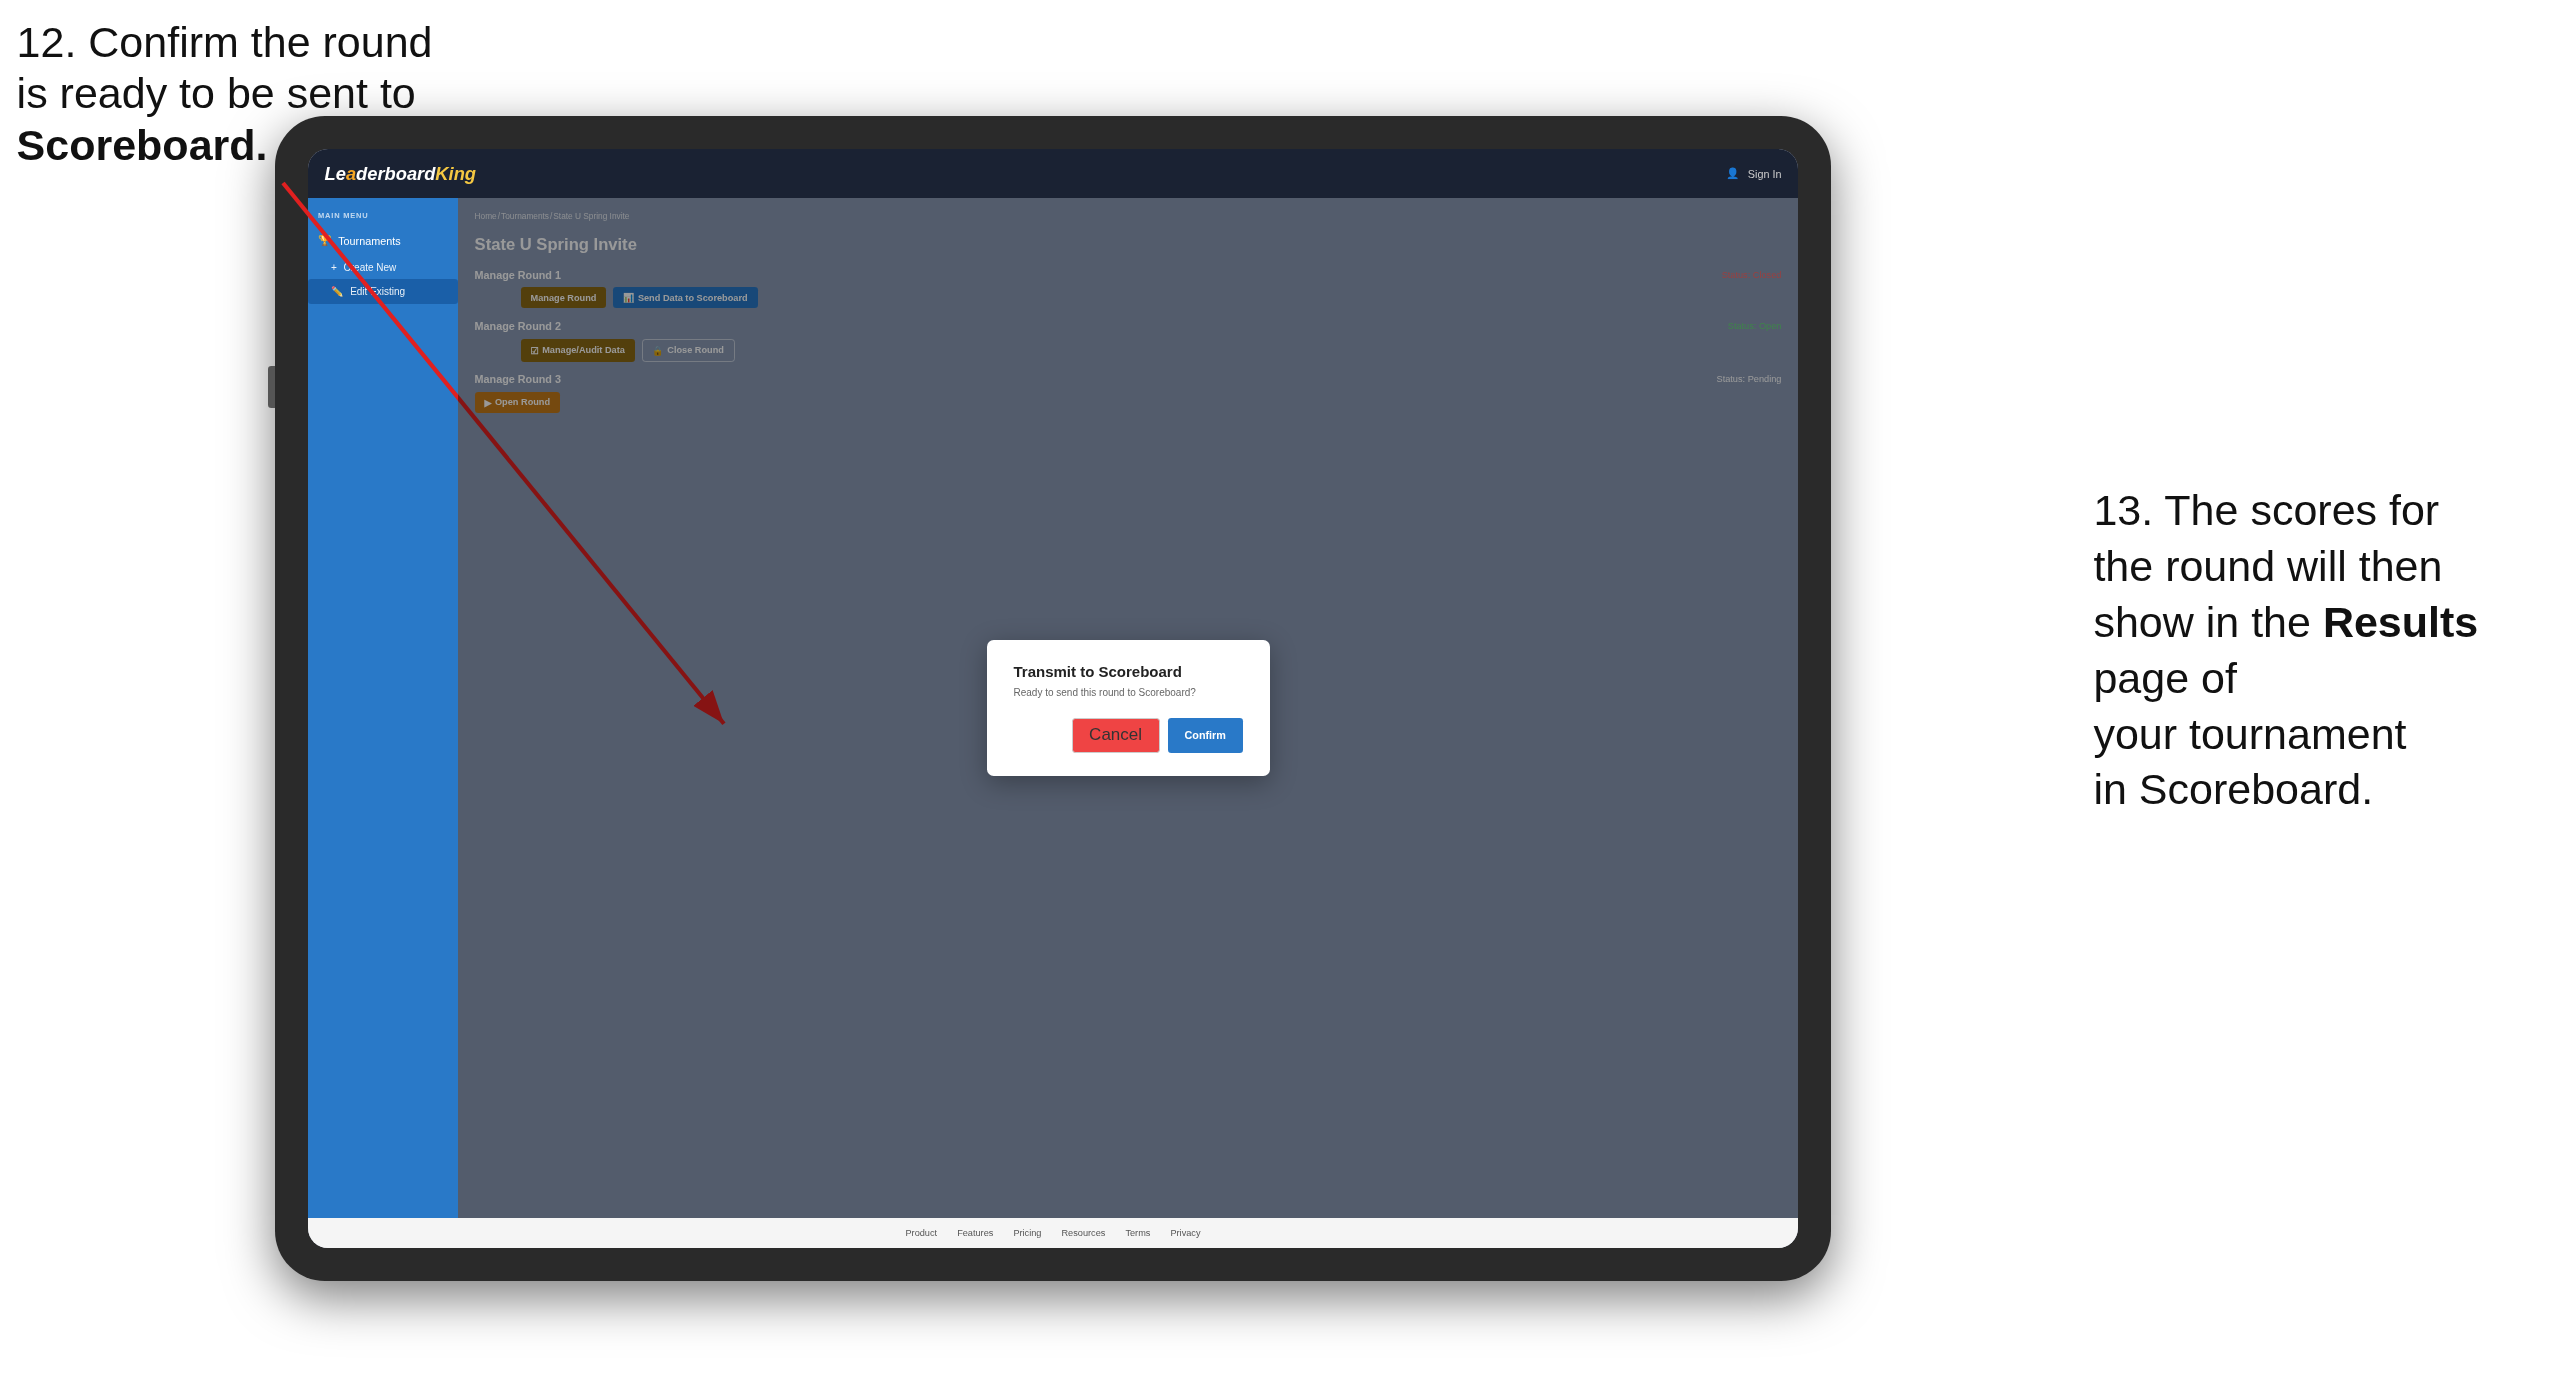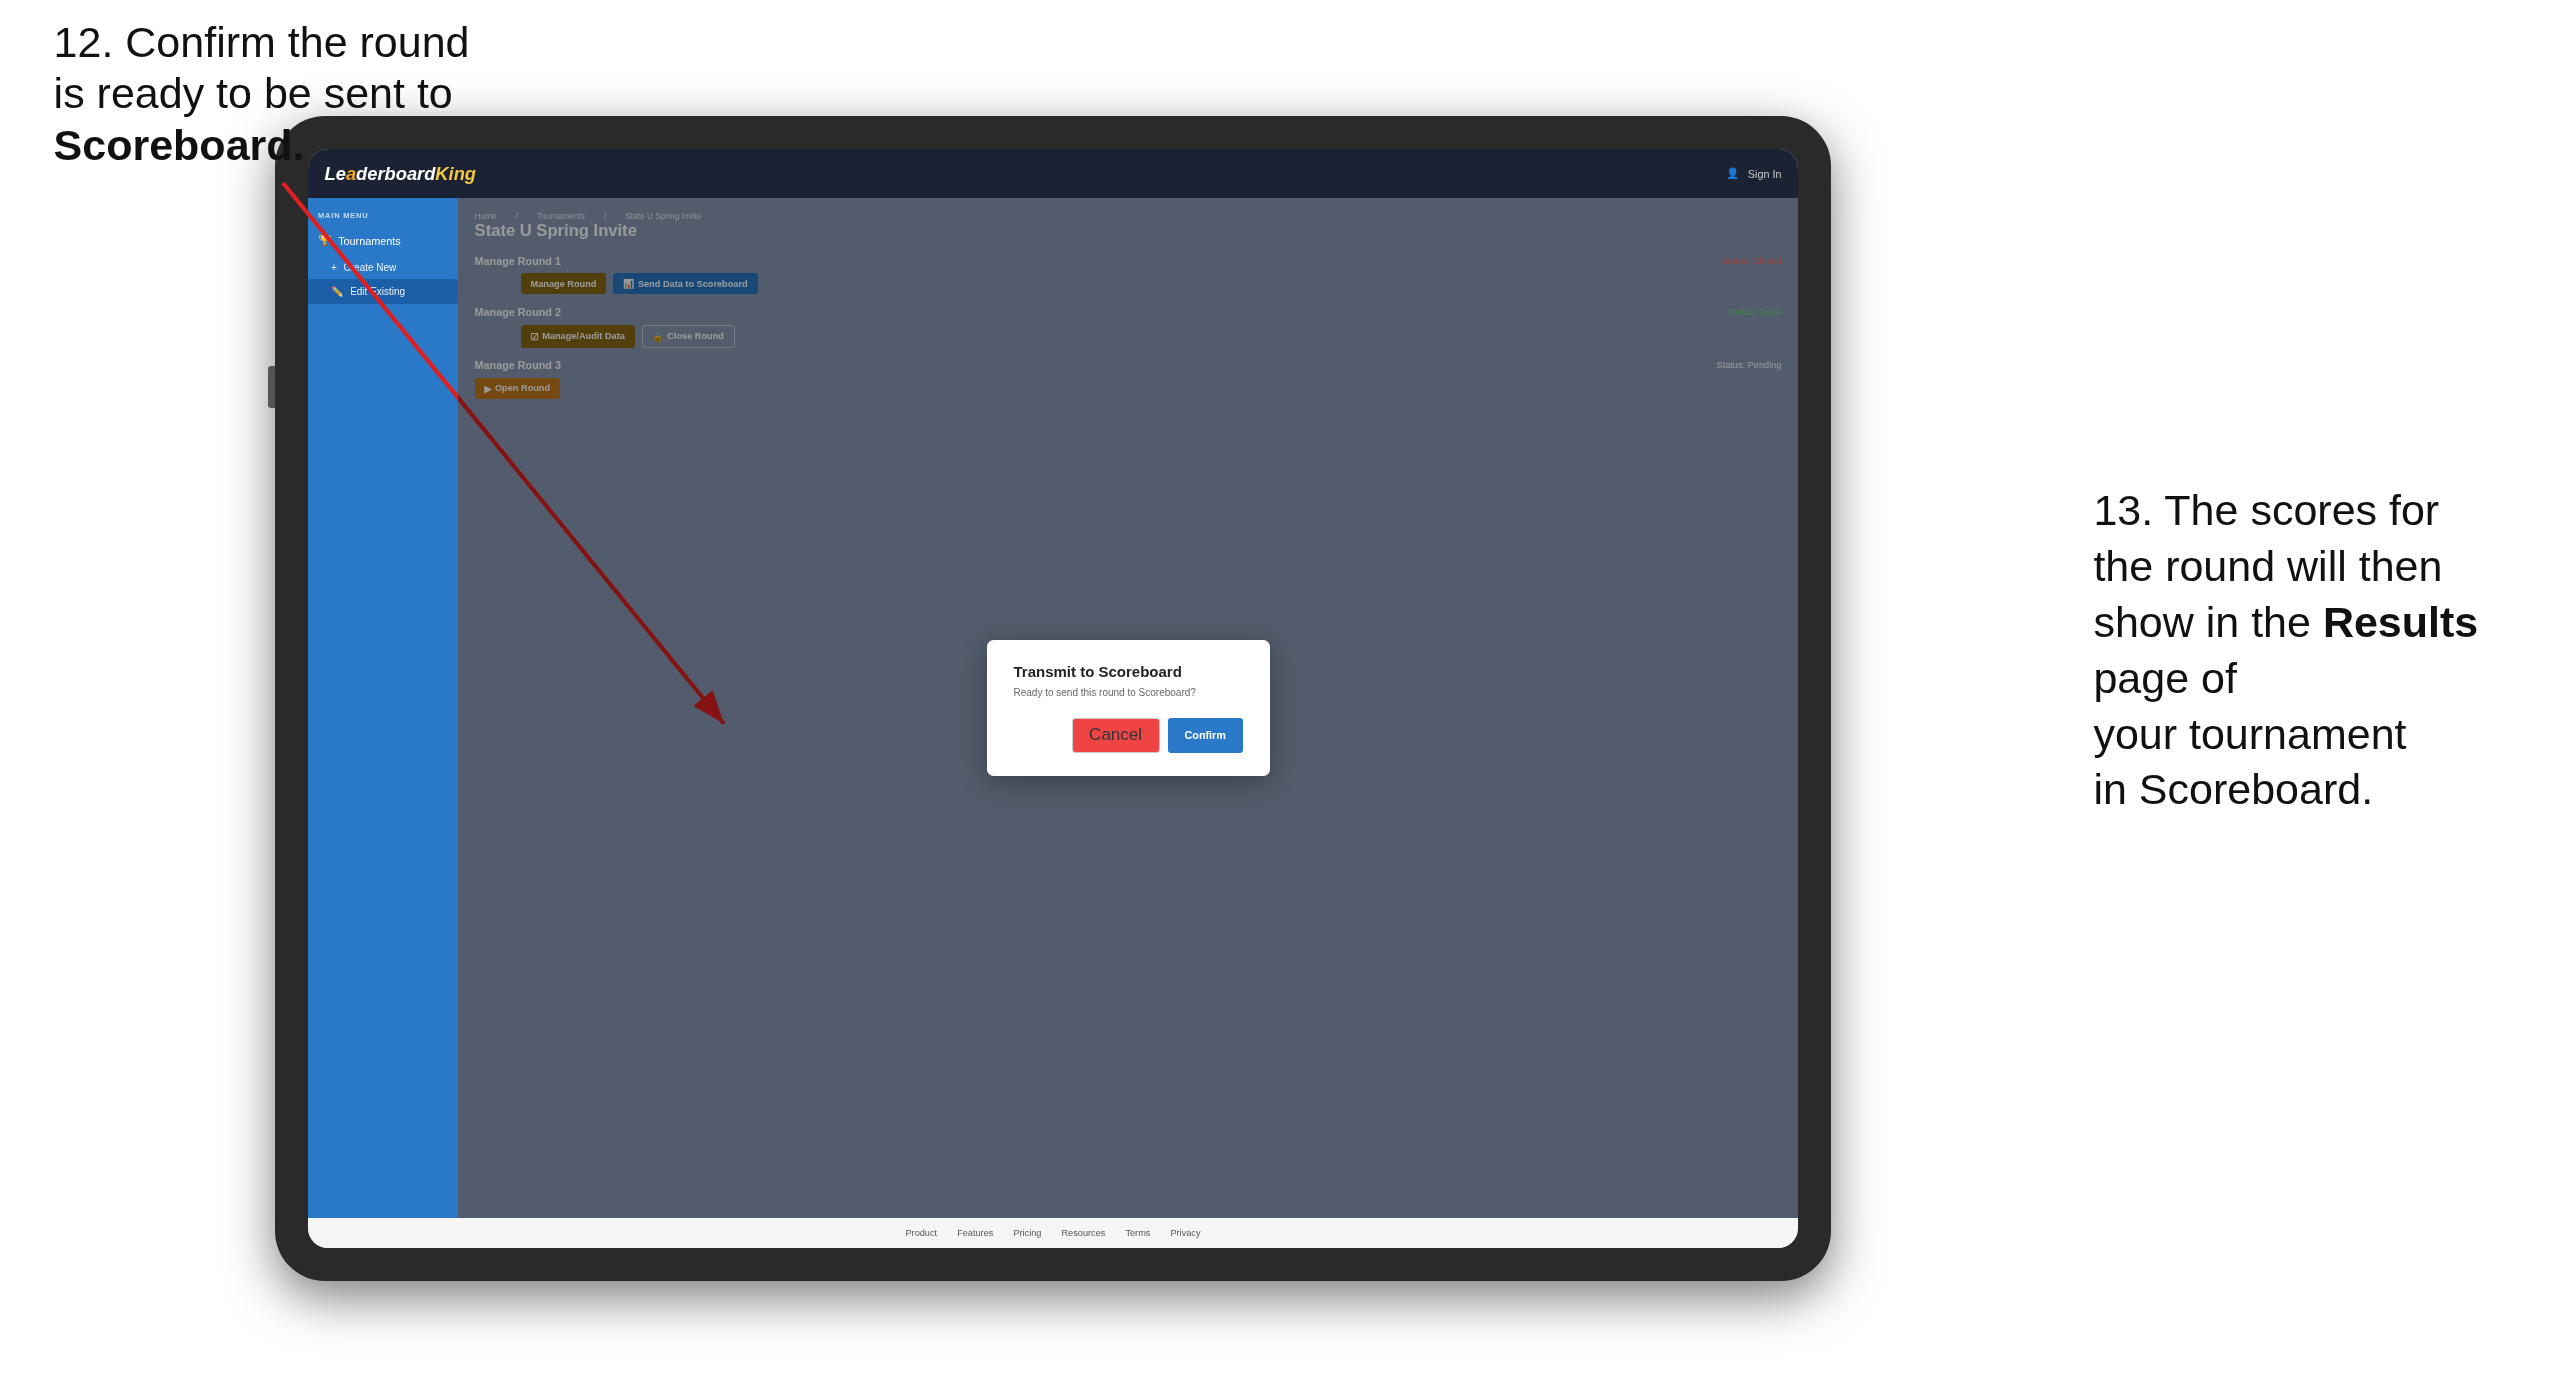--- a/index.html
+++ b/index.html
@@ -14,21 +14,20 @@
 
     
     .annotation-top-left {
       position: absolute;
       top: 16.6px;
       left: 16.6px;
       font-size: 43px;
       line-height: 1.2;
       color: #111;
       z-index: 10;
-      margin-left: 37px;
     }
     .annotation-top-left strong {
       font-weight: 900;
     }
 
     
     .annotation-right {
       position: absolute;
       top: 483px;
       right: 16.6px;
@@ -179,23 +178,23 @@
     .main-content {
       flex: 1;
       background: #8a9ab5;
       padding: 13.3px 16.6px;
       position: relative;
     }
 
     .breadcrumb {
       font-size: 8.3px;
       color: rgba(255,255,255,0.8);
-      margin-bottom: 0;
-      display: flex;
-      gap: 19px;
+      margin-bottom: 14px;
+      display: flex;
+      gap: 1px;
       text-align: center;
     }
 
     .page-title {
       font-size: 16.6px;
       font-weight: 700;
       color: #fff;
       margin-bottom: 13.3px;
     }
 

